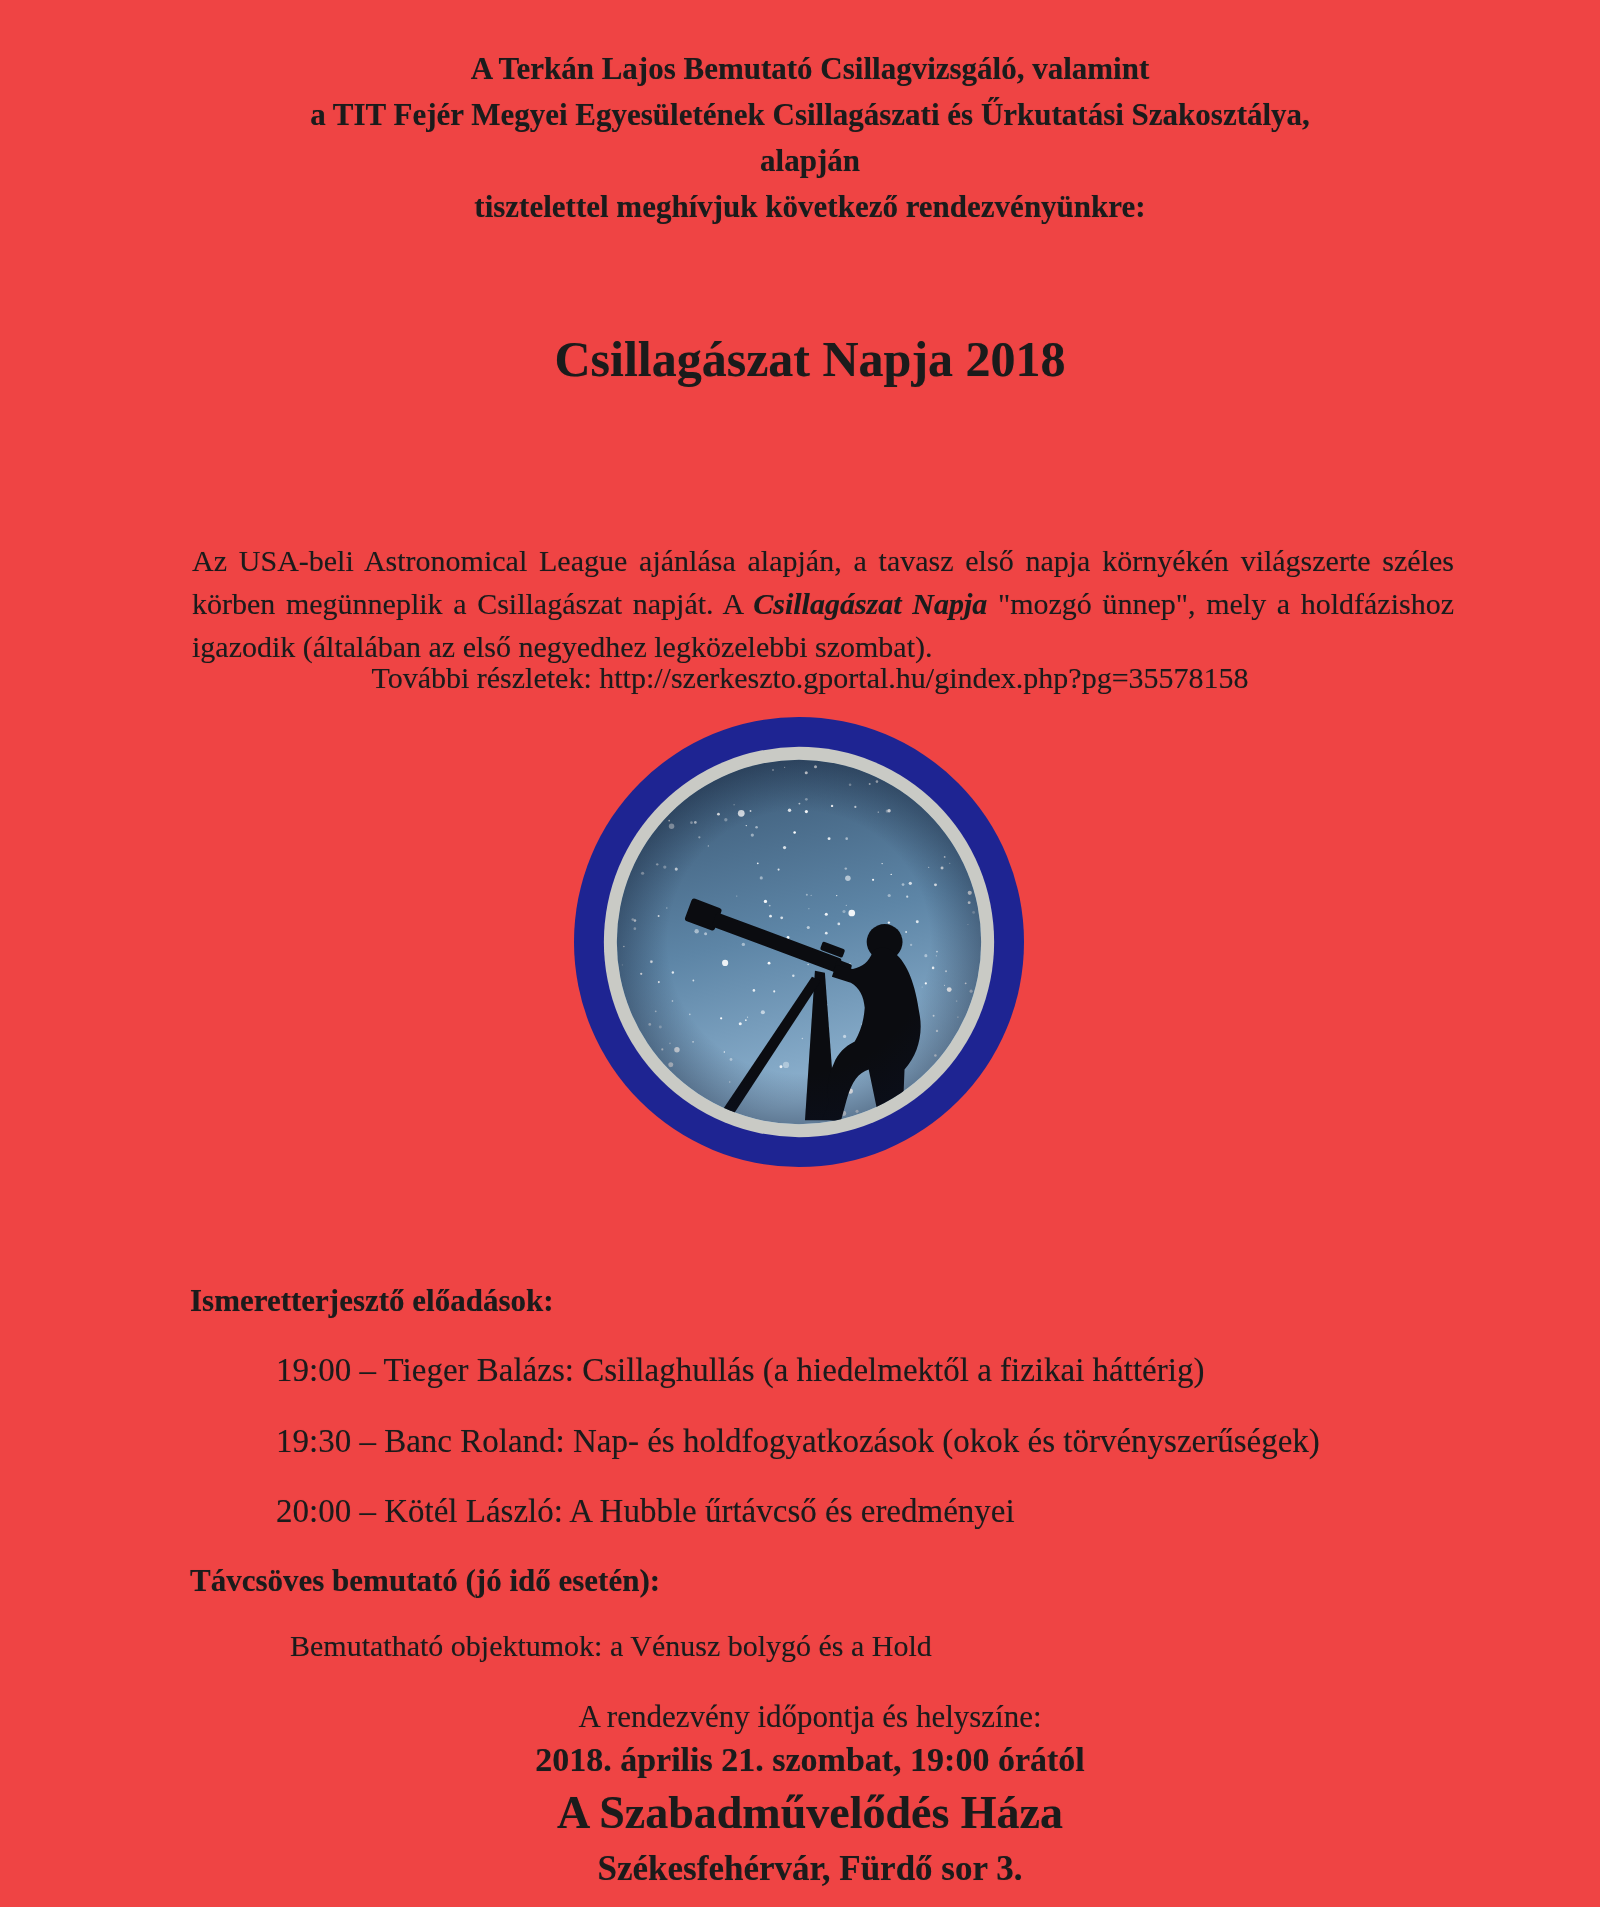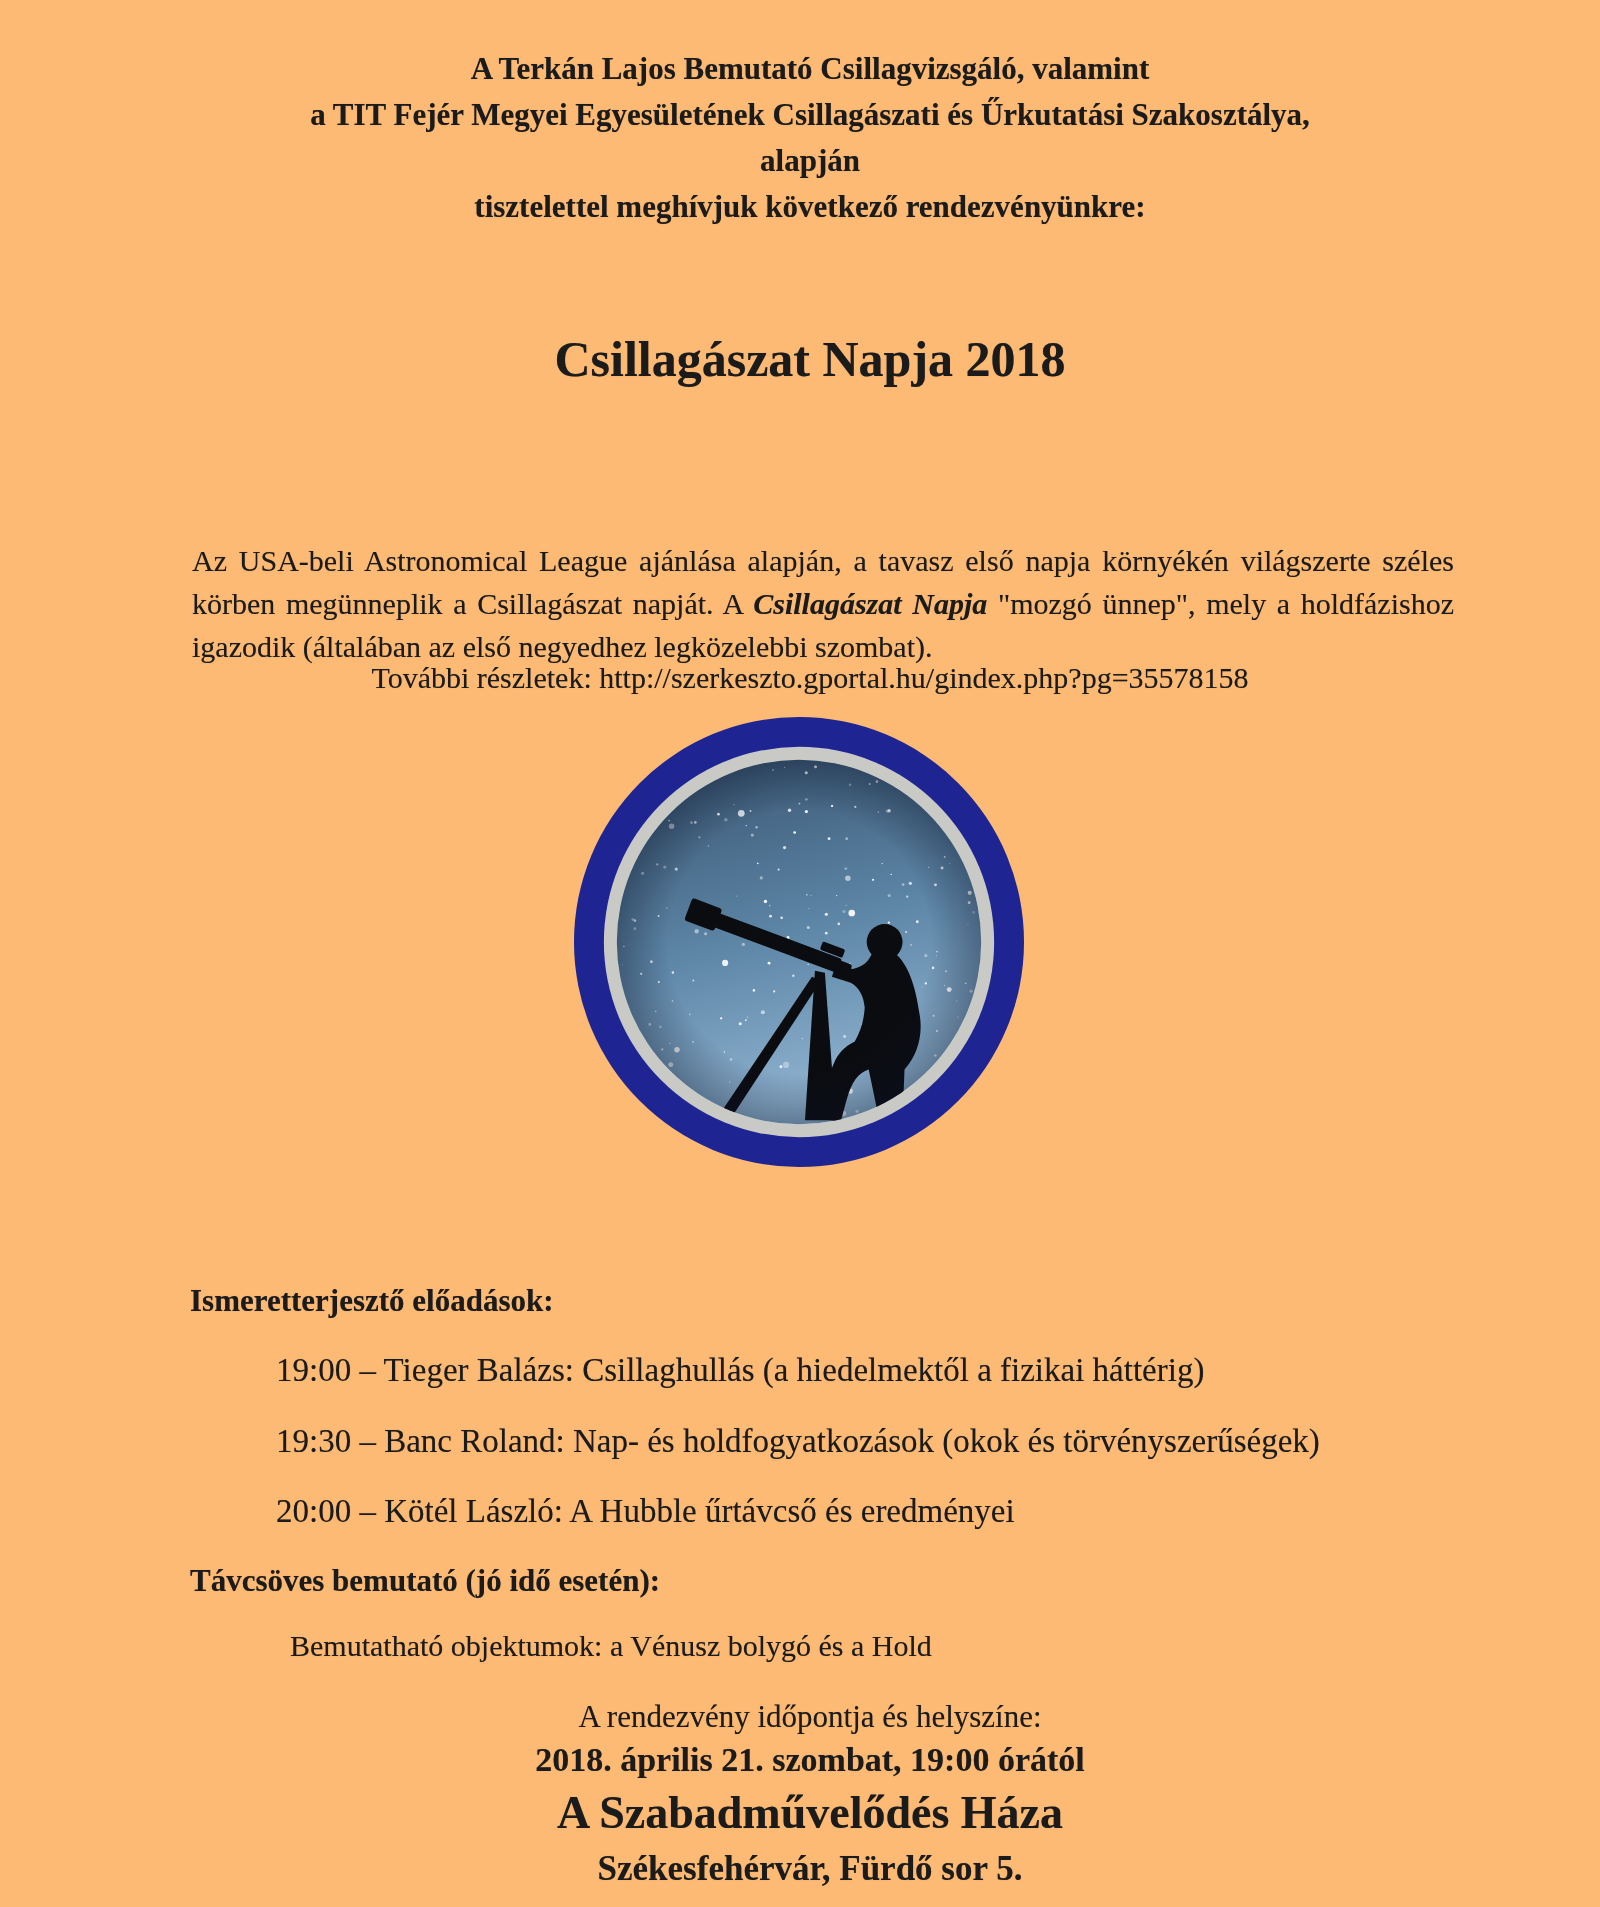--- a/index.html
+++ b/index.html
@@ -2,21 +2,21 @@
 <html lang="hu"><head>
 <meta charset="utf-8">
 <title>Csillagászat Napja 2018</title>
 <style>
   html,body{margin:0;padding:0;background:#fcfcfa;}
   .page{
     position:relative;
     width:1600px;
     height:1907px;
     margin:0 auto;
-    background:#fdba74;
+    background:#ef4444;
     font-family:"Liberation Serif","DejaVu Serif",serif;
     color:#1b1b1b;
     text-shadow:0 0 0.7px rgba(40,40,40,.45);
     overflow:hidden;
   }
   .abs{position:absolute;}
   .centered{left:20px;width:1580px;text-align:center;}
   .header-block{top:46px;font-weight:bold;font-size:31px;line-height:46px;}
   .doc-title{top:330px;font-weight:bold;font-size:50px;line-height:58px;text-align:center;}
   .intro{top:503px;left:192px;width:1262px;font-size:30px;line-height:43px;text-align:justify;margin-top:36px;}
@@ -278,15 +278,15 @@
   <div class="abs program-item item-0">19:00 – Tieger Balázs: Csillaghullás (a hiedelmektől a fizikai háttérig)</div>
   <div class="abs program-item item-1">19:30 – Banc Roland: Nap- és holdfogyatkozások (okok és törvényszerűségek)</div>
   <div class="abs program-item item-2">20:00 – Kötél László: A Hubble űrtávcső és eredményei</div>
 
   <div class="abs section-heading observing-heading">Távcsöves bemutató (jó idő esetén):</div>
   <div class="abs observing-note">Bemutatható objektumok: a Vénusz bolygó és a Hold</div>
 
   <div class="abs centered footer-label">A rendezvény időpontja és helyszíne:</div>
   <div class="abs centered footer-datetime">2018. április 21. szombat, 19:00 órától</div>
   <div class="abs centered footer-venue">A Szabadművelődés Háza</div>
-  <div class="abs centered footer-address">Székesfehérvár, Fürdő sor 5.</div>
+  <div class="abs centered footer-address">Székesfehérvár, Fürdő sor 3.</div>
 
 </div>
 
 </body></html>

